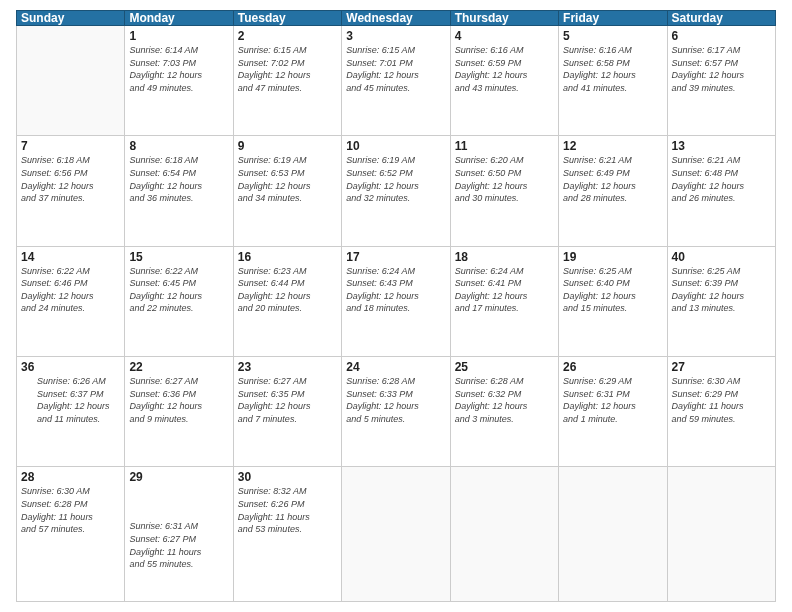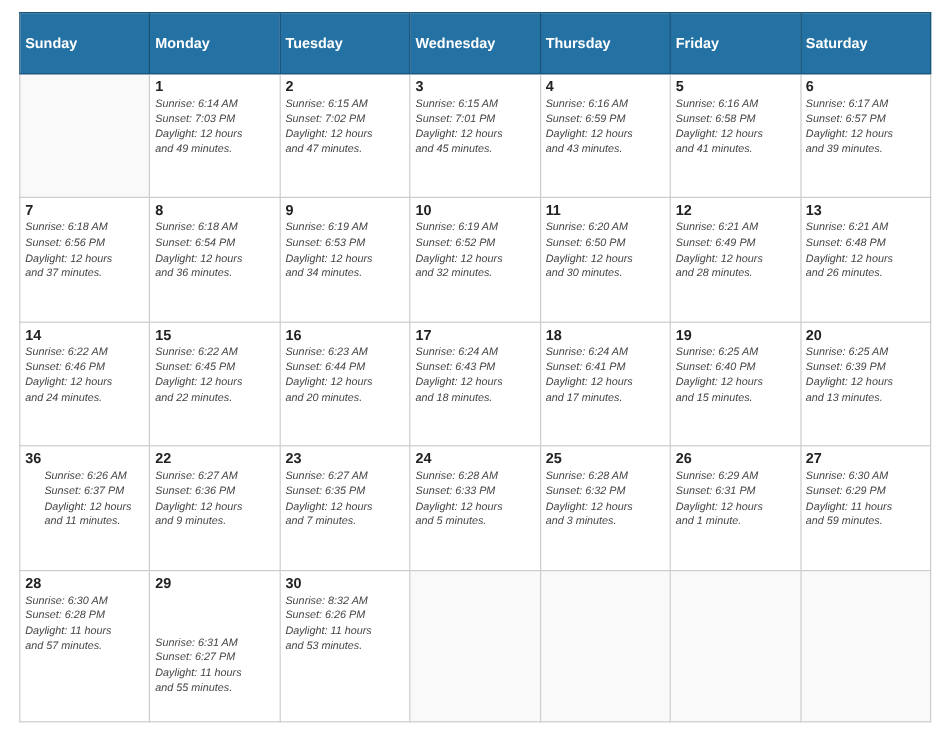--- a/index.html
+++ b/index.html
@@ -47,21 +47,21 @@
       width: 100%;
       border-collapse: collapse;
       flex: 1;
       table-layout: fixed;
     }
     .calendar-table thead tr th {
       background-color: #2471a3;
       color: #fff;
       font-size: 12px;
       font-weight: bold;
-      padding: 18px 4px;
+      padding: 0 4px;
       text-align: left;
       border: 1px solid #1a5276;
     }
     .calendar-table tbody tr td {
       border: 1px solid #ccc;
       vertical-align: top;
       padding: 3px 4px;
       font-size: 9.5px;
       color: #333;
       height: 88px;
@@ -235,21 +235,21 @@
 and 17 minutes.</div>
           </td>
           <td>
             <span class="day-number">19</span>
             <div class="day-info" style="white-space: pre-line;">Sunrise: 6:25 AM
 Sunset: 6:40 PM
 Daylight: 12 hours
 and 15 minutes.</div>
           </td>
           <td>
-            <span class="day-number">20</span>
+            <span class="day-number">40</span>
             <div class="day-info" style="white-space: pre-line;">Sunrise: 6:25 AM
 Sunset: 6:39 PM
 Daylight: 12 hours
 and 13 minutes.</div>
           </td>
         </tr>
         <tr>
           <td>
             <span class="day-number">36</span>
             <div class="day-info" style="white-space: pre-line; margin-left: 16px;">Sunrise: 6:26 AM

